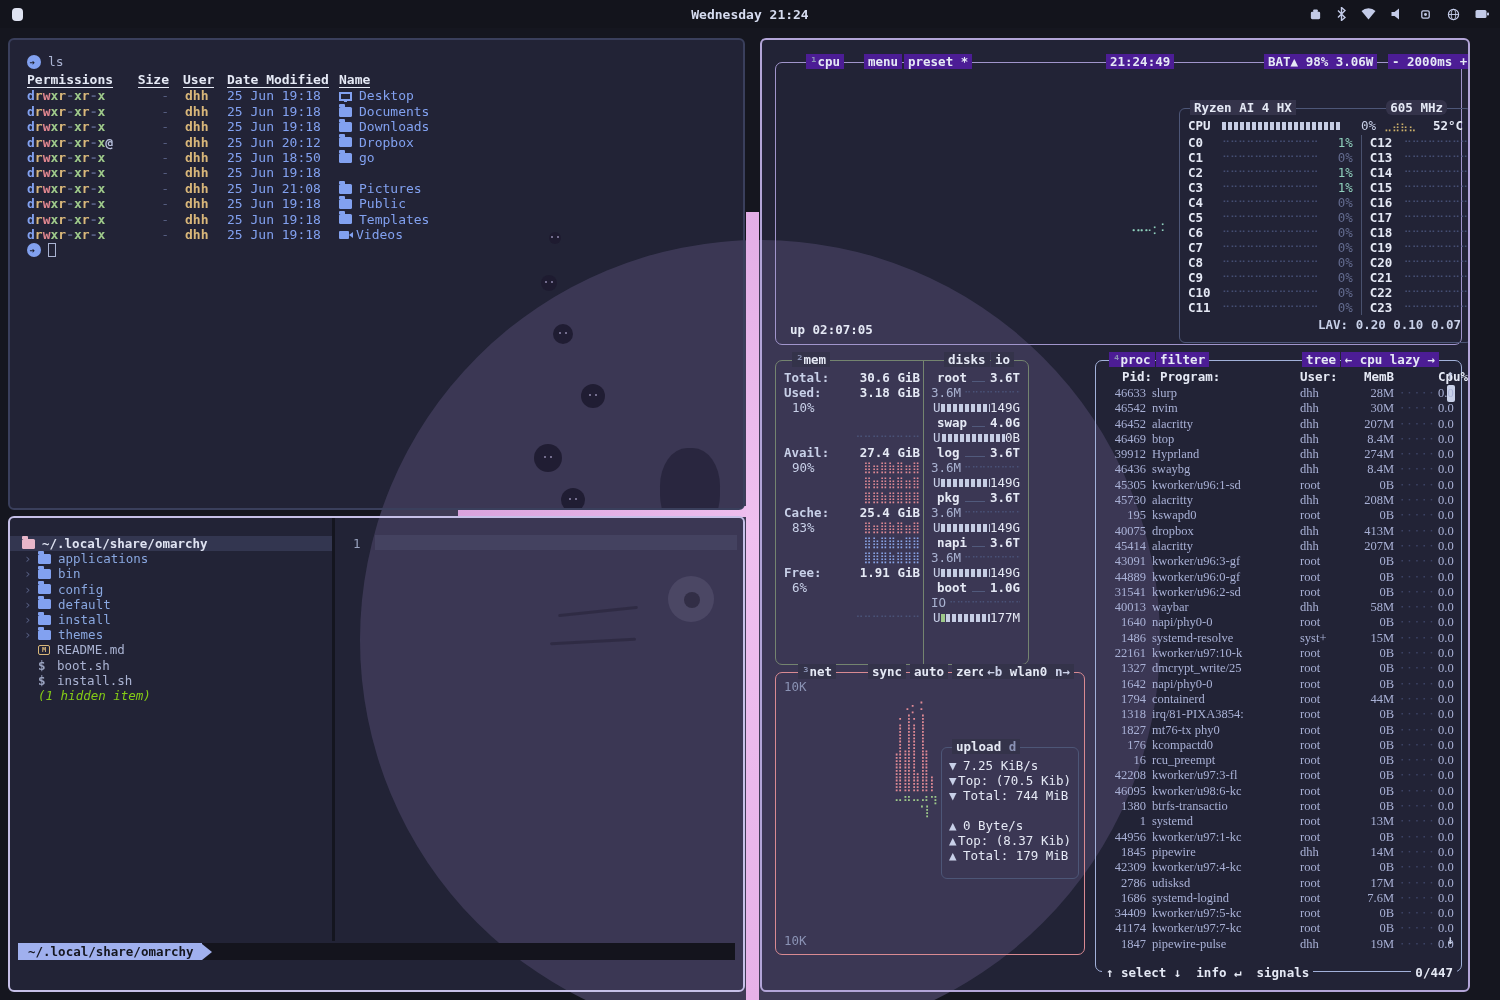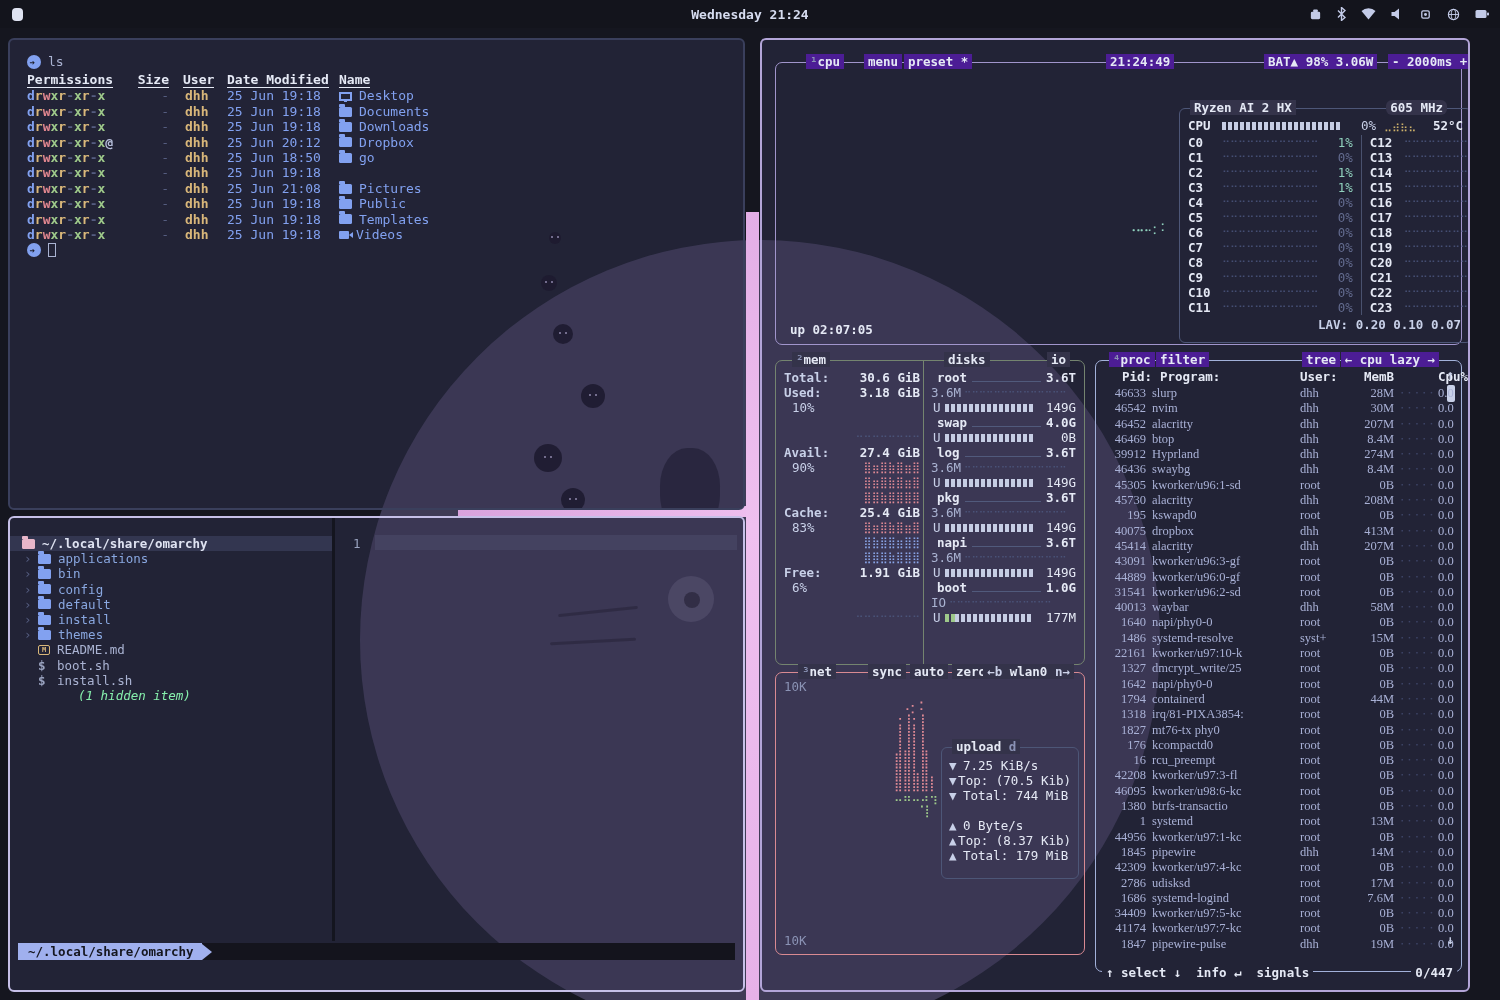--- a/index.html
+++ b/index.html
@@ -54,21 +54,21 @@
 
   
   #editor { left:8px; top:516px; width:737px; height:476px; background:#222336; border:2px solid #c6c0e8; }
   #editor .content { position:absolute; inset:0; font-size:12.5px; line-height:15.2px; }
   #tree-pane { position:absolute; left:0; top:0; bottom:49px; width:322px; padding-top:18px; }
   .tree-row { display:flex; align-items:center; height:15.2px; padding-left:14px; color:#89a7e0; white-space:nowrap; }
   .tree-row.root { background:#333650; color:#dfe3f2; font-weight:bold; padding-left:12px; }
   .tree-row .chev { color:#555d80; width:14px; flex:0 0 auto; }
   .tree-row .indent { width:14px; flex:0 0 auto; }
   .tree-row .lbl-file { color:#aab3d2; }
-  .tree-row .note { color:#86efac; font-style:italic;margin-left:40px; }
+  .tree-row .note { color:#84cc16; font-style:italic; }
   .mdicon { display:inline-block; width:12px; height:10px; border:1.5px solid #d9b77a; border-radius:2px; color:#d9b77a; font-size:7px; line-height:8px; text-align:center; font-weight:bold; margin-right:7px; }
   .shicon { color:#9aa3c0; width:13px; margin-right:6px; font-weight:bold; }
   #vsplit { position:absolute; left:322px; top:0; bottom:49px; width:3px; background:#14151f; }
   #edit-pane { position:absolute; left:325px; right:2px; top:0; bottom:49px; }
   #edit-pane .lnum { position:absolute; left:18px; top:18px; color:#9aa3c0; }
   #edit-pane .cursorline { position:absolute; left:40px; right:4px; top:17px; height:15px; background:rgba(130,134,170,0.14); }
   #statusline { position:absolute; left:8px; right:8px; bottom:30px; height:17px; background:#14141d; display:flex; align-items:center; }
   #statusline .seg { background:#a0b0ee; color:#15161f; font-weight:bold; font-size:12.5px; height:17px; line-height:17px; padding:0 8px 0 10px; }
   #statusline .arrow { width:0; height:0; border-left:10px solid #a0b0ee; border-top:8.5px solid transparent; border-bottom:8.5px solid transparent; }
 
@@ -94,21 +94,21 @@
   .cpu-row .pct { width:34px; text-align:right; }
   .pct-zero { color:#636b8f; } .pct-low { color:#8fd0bc; }
   #core-grid { position:absolute; left:0; right:0; top:26px; display:flex; }
   #core-grid .ccol { flex:1; }
   #core-grid .ccol:first-child { border-right:1px solid #49516e; }
   #lav { position:absolute; right:10px; top:208px; color:#c8d0e8; font-weight:bold; }
   #uptime { position:absolute; left:14px; top:259px; color:#e5e9f5; font-weight:bold; }
   #cpu-tinygraph { position:absolute; left:352px; top:158px; color:#8fd0bc; font-size:11px; line-height:9px; }
 
   
-  #mem-panel { left:13px; top:320px; width:310px; height:305px; border-color:#74846f; }
+  #mem-panel { left:13px; top:320px; width:254px; height:305px; border-color:#74846f; }
   #mem-divider { position:absolute; left:147px; top:0; bottom:0; width:1px; background:#74846f; }
   #mem-lines { position:absolute; left:8px; top:9px; width:136px; }
   .mline { height:15px; display:flex; white-space:nowrap; }
   .mline .ml { color:#c8d0e8; font-weight:bold; }
   .mline .mv { margin-left:auto; color:#e5e9f5; font-weight:bold; }
   .mline .mp { color:#c8d0e8; padding-left:8px; }
   .mgraph { margin-left:auto; font-size:11px; }
   .g-red { color:#e08a95; } .g-blue { color:#8aa5e8; } .g-gray { color:#4a5378; }
   #disk-lines { position:absolute; left:155px; top:9px; right:8px; }
   .dline { height:15px; display:flex; align-items:center; white-space:nowrap; }
@@ -448,21 +448,21 @@
         <span class="chip" style="left:30px;"><span class="sup">¹</span><span>cpu</span></span>
         <span class="chip" style="left:88px;">menu</span>
         <span class="chip" style="left:128px;">preset *</span>
         <span class="chip" style="left:330px;">21:24:49</span>
         <span class="chip" style="left:488px;">BAT▲ 98% 3.06W</span>
         <span class="chip" style="left:612px;">- 2000ms +</span>
 
         <div id="cpu-tinygraph">⢀⣀⡀⠄⠂<br>⠈⠉⠉⠂⠁</div>
 
         <div id="cpu-inner">
-          <span class="chip dim-bg" style="left:10px;">Ryzen AI 2 HX</span>
+          <span class="chip dim-bg" style="left:10px;">Ryzen AI 4 HX</span>
           <span class="chip dim-bg" style="right:24px;border-radius:6px;">605 MHz</span>
           <div class="cpu-row" style="margin-top:9px;">
             <span class="nm">CPU</span>
             <span class="bar" style="width:118px;"></span>
             <span style="width:36px; text-align:right; color:#c8d0e8;">0%</span>
             <span style="color:#cdb16a; font-size:11px; padding-left:8px;">⣀⣴⣦⣄</span>
             <span style="margin-left:auto; color:#e5e9f5; font-weight:bold;">52°C</span>
           </div>
           <div id="core-grid">
             <div class="ccol" id="ccol1">

